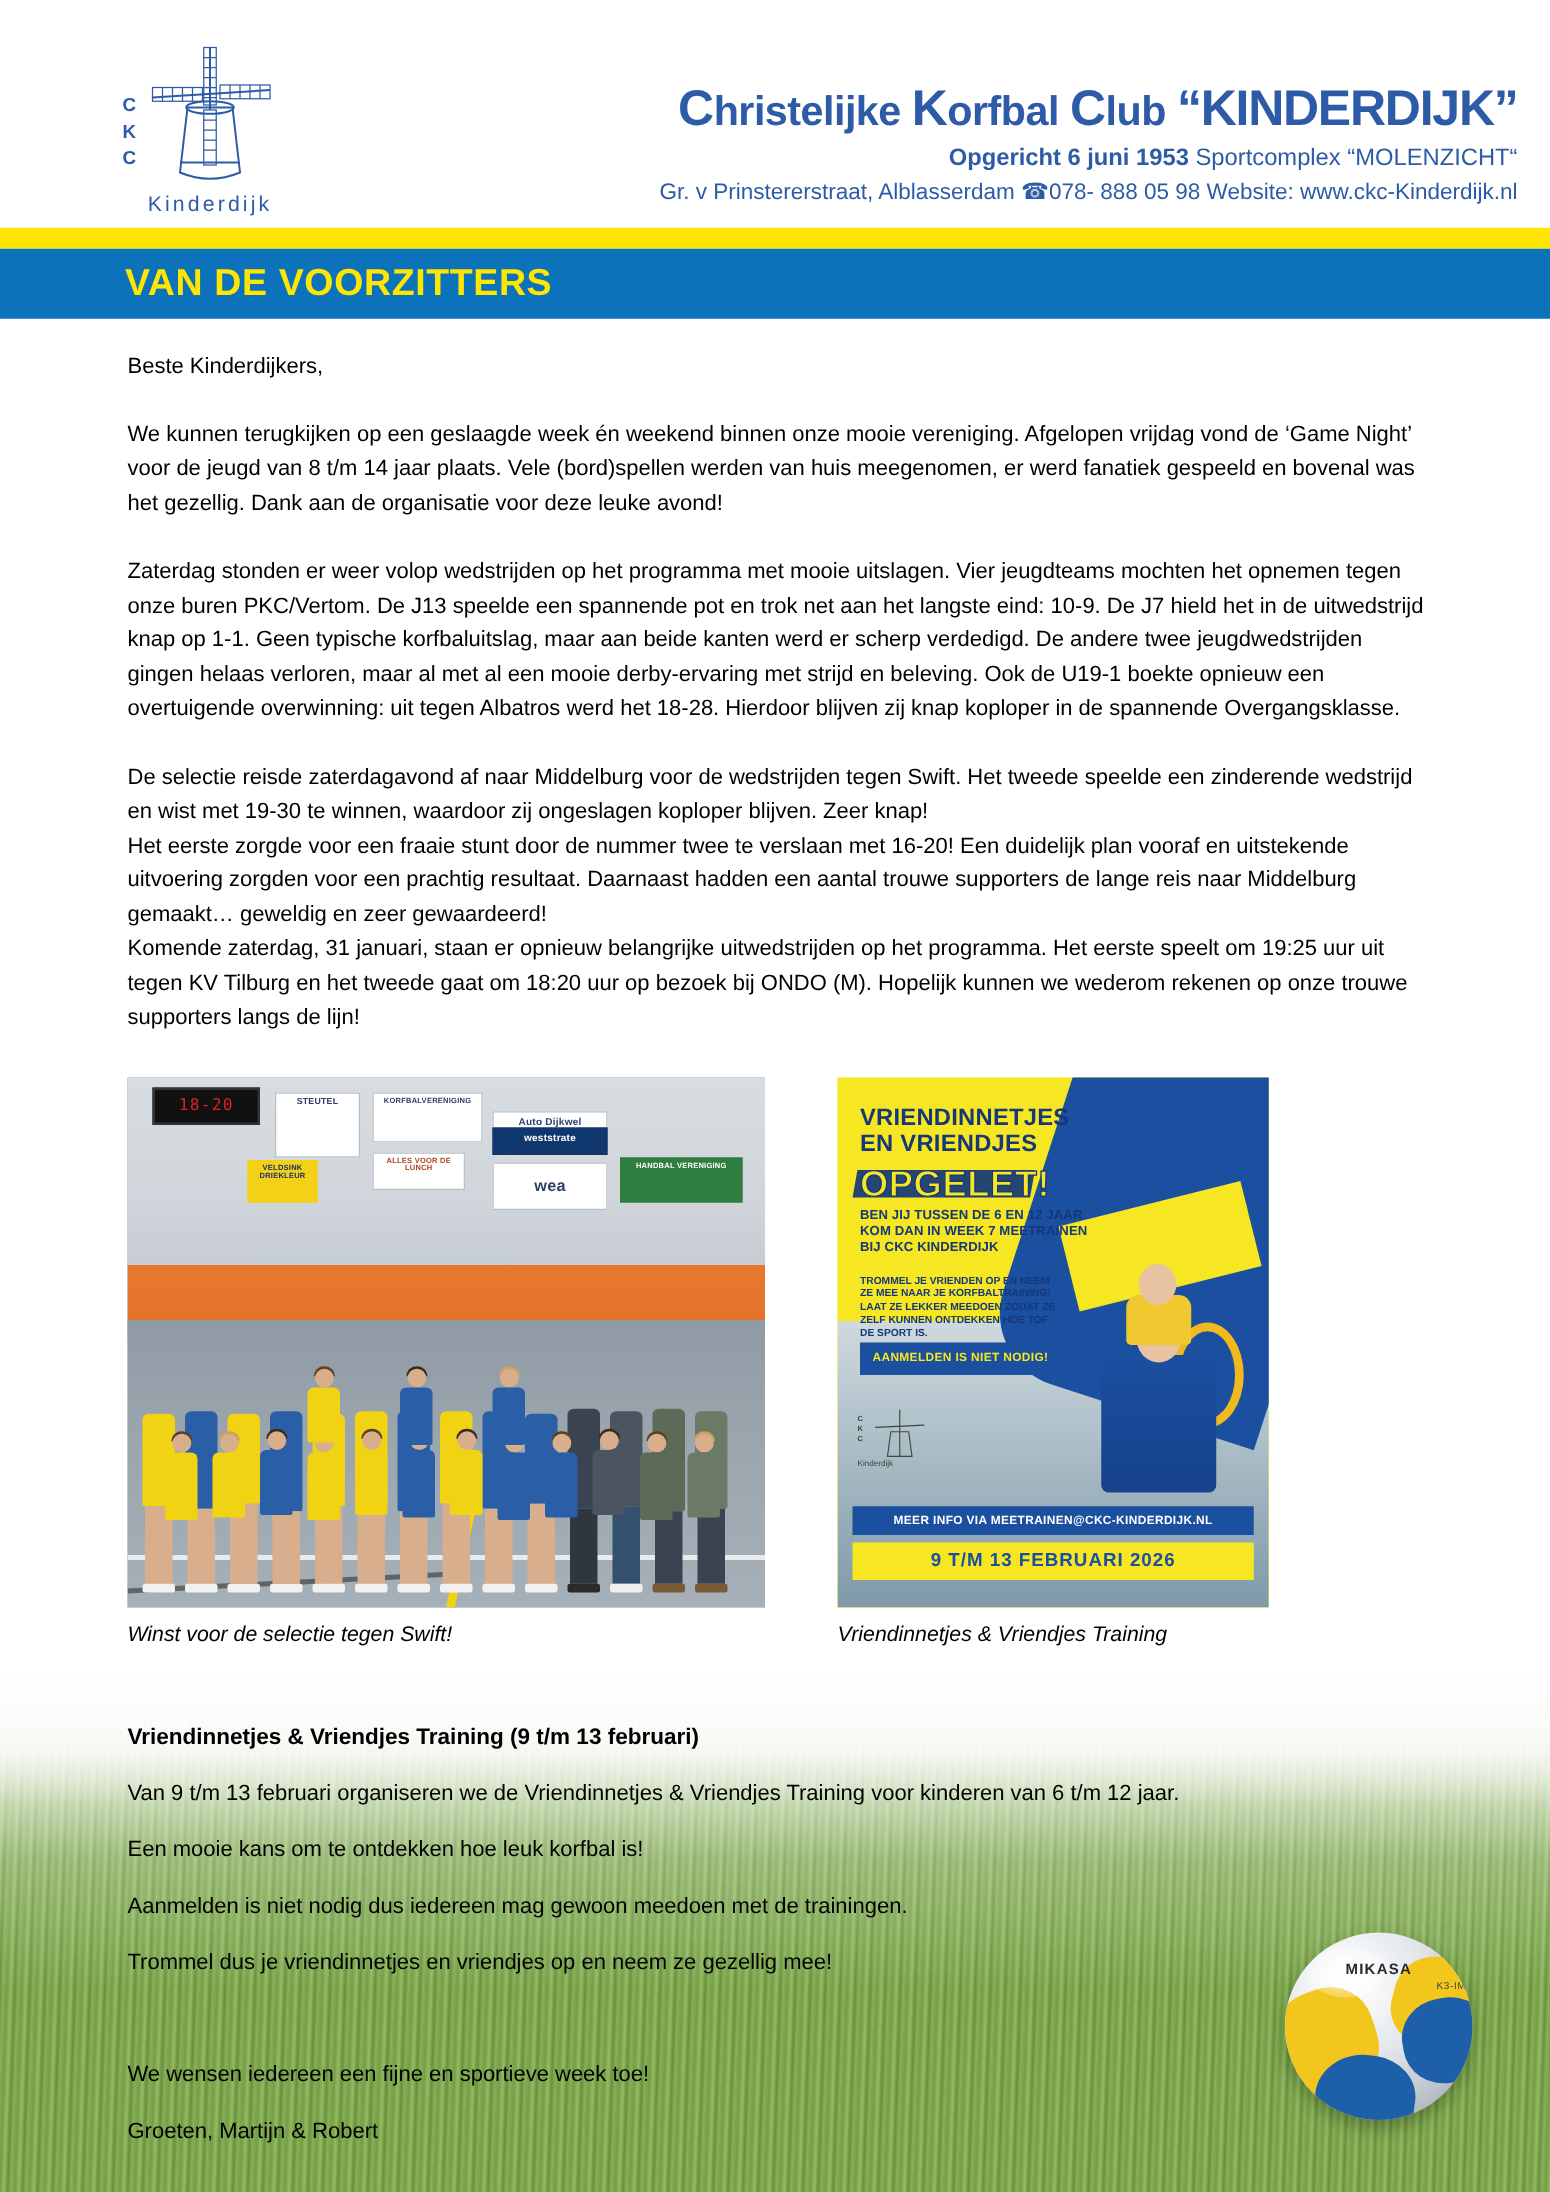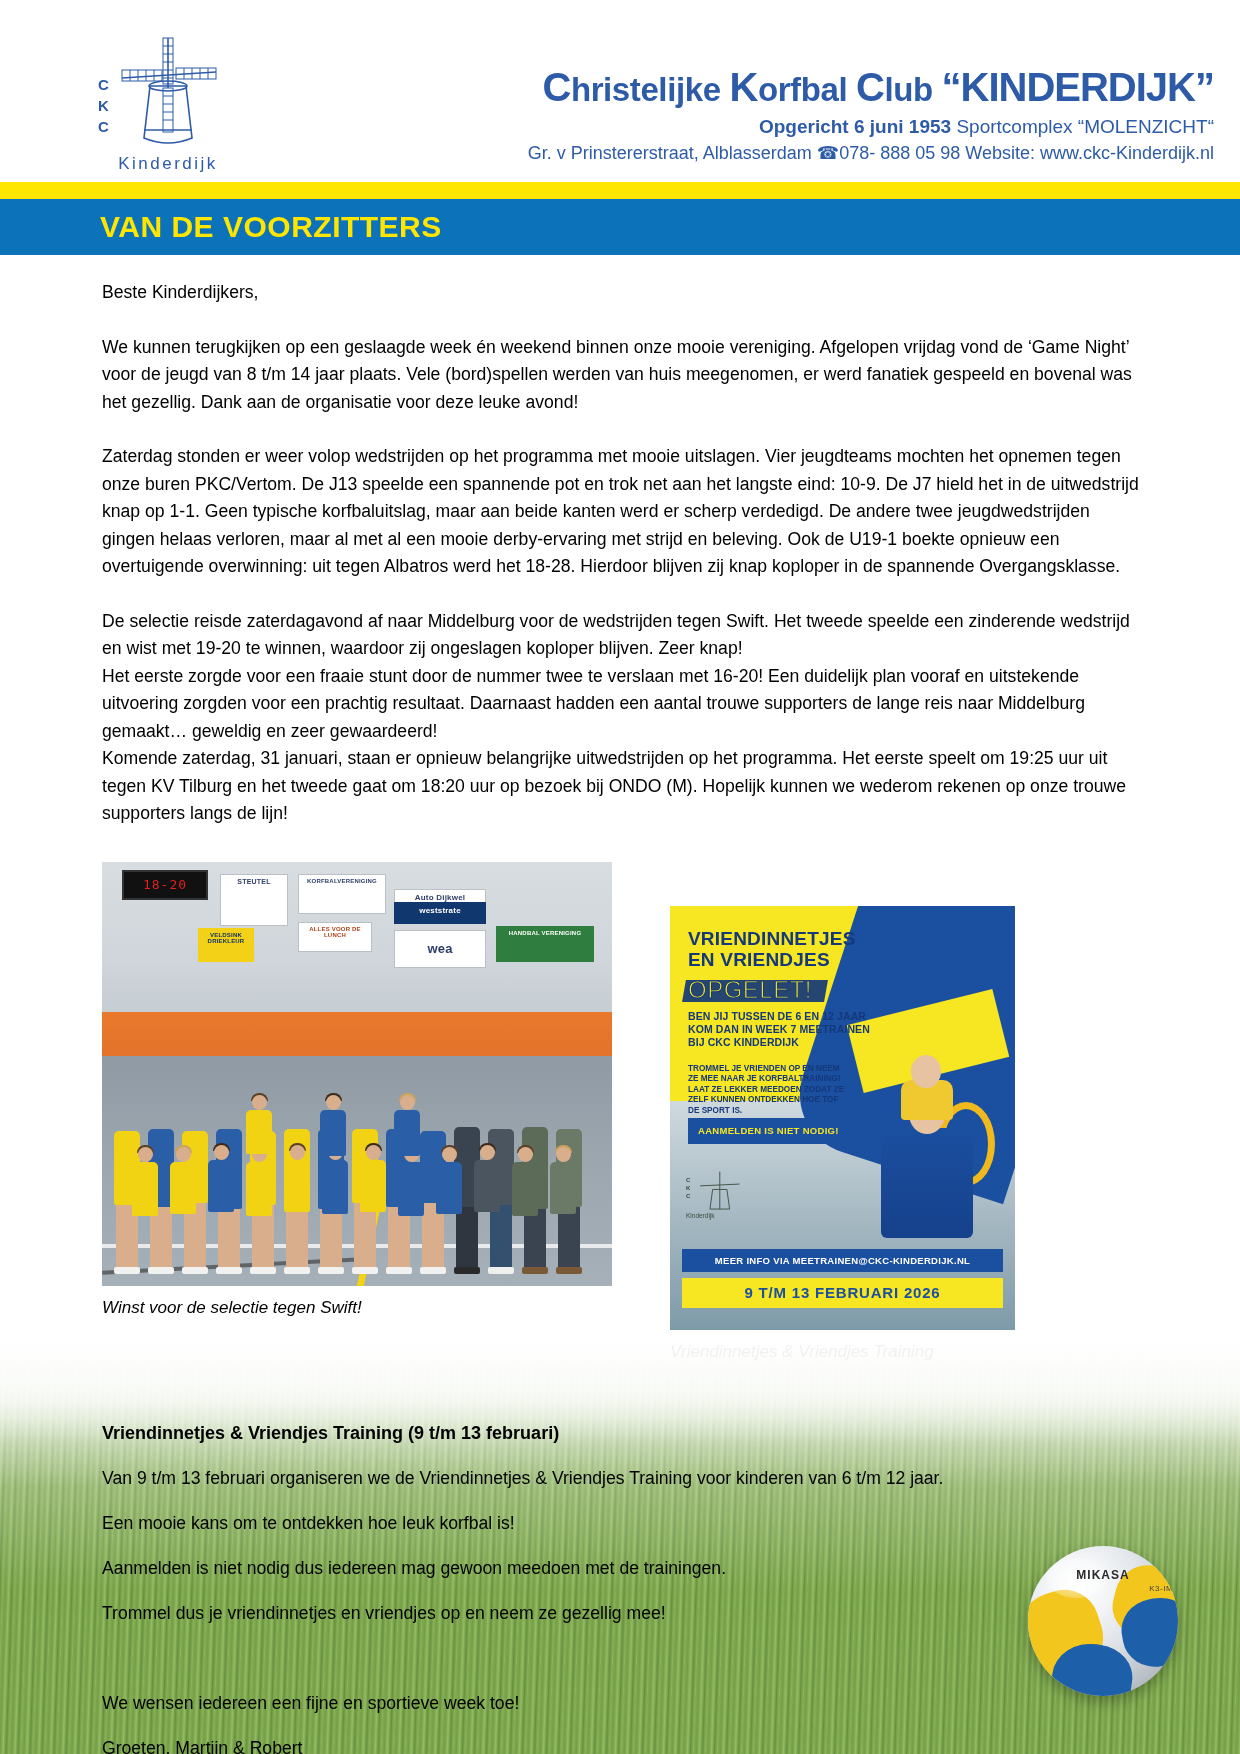--- a/index.html
+++ b/index.html
@@ -80,21 +80,21 @@
   }
   .content p { margin: 0; }
   .spacer-lg { height: 27px; }
   .lead { padding-top: 24px; }
 
   
   .images-row {
     display: flex; gap: 58px; padding: 0 100px 0 102px; margin-top: 34px;
   }
   .photo-col { width: 510px; }
-  .poster-col { width: 323px; margin-top: 44px; }
+  .poster-col { width: 323px; }
 
   .photo-frame {
     width: 510px; height: 424px; position: relative; overflow: hidden;
     background: #9aa3ab;
   }
   
   .hall-wall {
     position: absolute; left: 0; right: 0; top: 0; height: 168px;
     background: linear-gradient(to bottom, #d8dde1 0%, #cfd5da 60%, #c3cad0 100%);
   }
@@ -166,21 +166,21 @@
   .poster-swoosh-yellow {
     position: absolute; right: 12px; top: 100px; width: 150px; height: 70px;
     background: #f7e622; transform: rotate(-14deg);
   }
   .poster-h1 {
     position: absolute; left: 18px; top: 22px; color: #14387a;
     font-size: 19px; font-weight: 700; line-height: 21px; letter-spacing: 0.2px;
   }
   .poster-opgelet {
     position: absolute; left: 18px; top: 70px; color: #f7e622;
-    font-size: 24px; font-weight: 400; letter-spacing: 0.5px;
+    font-size: 29px; font-weight: 700; letter-spacing: 0.5px;
     -webkit-text-stroke: 1px #14387a;
   }
   .poster-opgelet-bar {
     position: absolute; left: 14px; top: 74px; width: 142px; height: 22px;
     background: #14387a; transform: skewX(-10deg); opacity: 0.92;
   }
   .poster-sub {
     position: absolute; left: 18px; top: 104px; width: 210px; color: #14387a;
     font-size: 10.5px; font-weight: 700; line-height: 13px; letter-spacing: 0.1px;
   }
@@ -353,21 +353,21 @@
   <div class="band-text">VAN DE VOORZITTERS</div>
 </div>
 
 <div class="content">
   <p class="lead">Beste Kinderdijkers,</p>
   <div class="spacer-lg"></div>
   <p>We kunnen terugkijken op een geslaagde week én weekend binnen onze mooie vereniging. Afgelopen vrijdag vond de ‘Game Night’ voor de jeugd van 8 t/m 14 jaar plaats. Vele (bord)spellen werden van huis meegenomen, er werd fanatiek gespeeld en bovenal was het gezellig. Dank aan de organisatie voor deze leuke avond!</p>
   <div class="spacer-lg"></div>
   <p>Zaterdag stonden er weer volop wedstrijden op het programma met mooie uitslagen. Vier jeugdteams mochten het opnemen tegen onze buren PKC/Vertom. De J13 speelde een spannende pot en trok net aan het langste eind: 10-9. De J7 hield het in de uitwedstrijd knap op 1-1. Geen typische korfbaluitslag, maar aan beide kanten werd er scherp verdedigd. De andere twee jeugdwedstrijden gingen helaas verloren, maar al met al een mooie derby-ervaring met strijd en beleving. Ook de U19-1 boekte opnieuw een overtuigende overwinning: uit tegen Albatros werd het 18-28. Hierdoor blijven zij knap koploper in de spannende Overgangsklasse.</p>
   <div class="spacer-lg"></div>
-  <p>De selectie reisde zaterdagavond af naar Middelburg voor de wedstrijden tegen Swift. Het tweede speelde een zinderende wedstrijd en wist met 19-20 te winnen, waardoor zij ongeslagen koploper blijven. Zeer knap!</p>
+  <p>De selectie reisde zaterdagavond af naar Middelburg voor de wedstrijden tegen Swift. Het tweede speelde een zinderende wedstrijd en wist met 19-30 te winnen, waardoor zij ongeslagen koploper blijven. Zeer knap!</p>
   <p>Het eerste zorgde voor een fraaie stunt door de nummer twee te verslaan met 16-20! Een duidelijk plan vooraf en uitstekende uitvoering zorgden voor een prachtig resultaat. Daarnaast hadden een aantal trouwe supporters de lange reis naar Middelburg gemaakt… geweldig en zeer gewaardeerd!</p>
   <p>Komende zaterdag, 31 januari, staan er opnieuw belangrijke uitwedstrijden op het programma. Het eerste speelt om 19:25 uur uit tegen KV Tilburg en het tweede gaat om 18:20 uur op bezoek bij ONDO (M). Hopelijk kunnen we wederom rekenen op onze trouwe supporters langs de lijn!</p>
 </div>
 
 <div class="images-row">
 
   <div class="photo-col">
     <div class="photo-frame">
       <div class="hall-wall"></div>
       <div class="hall-band"></div>

